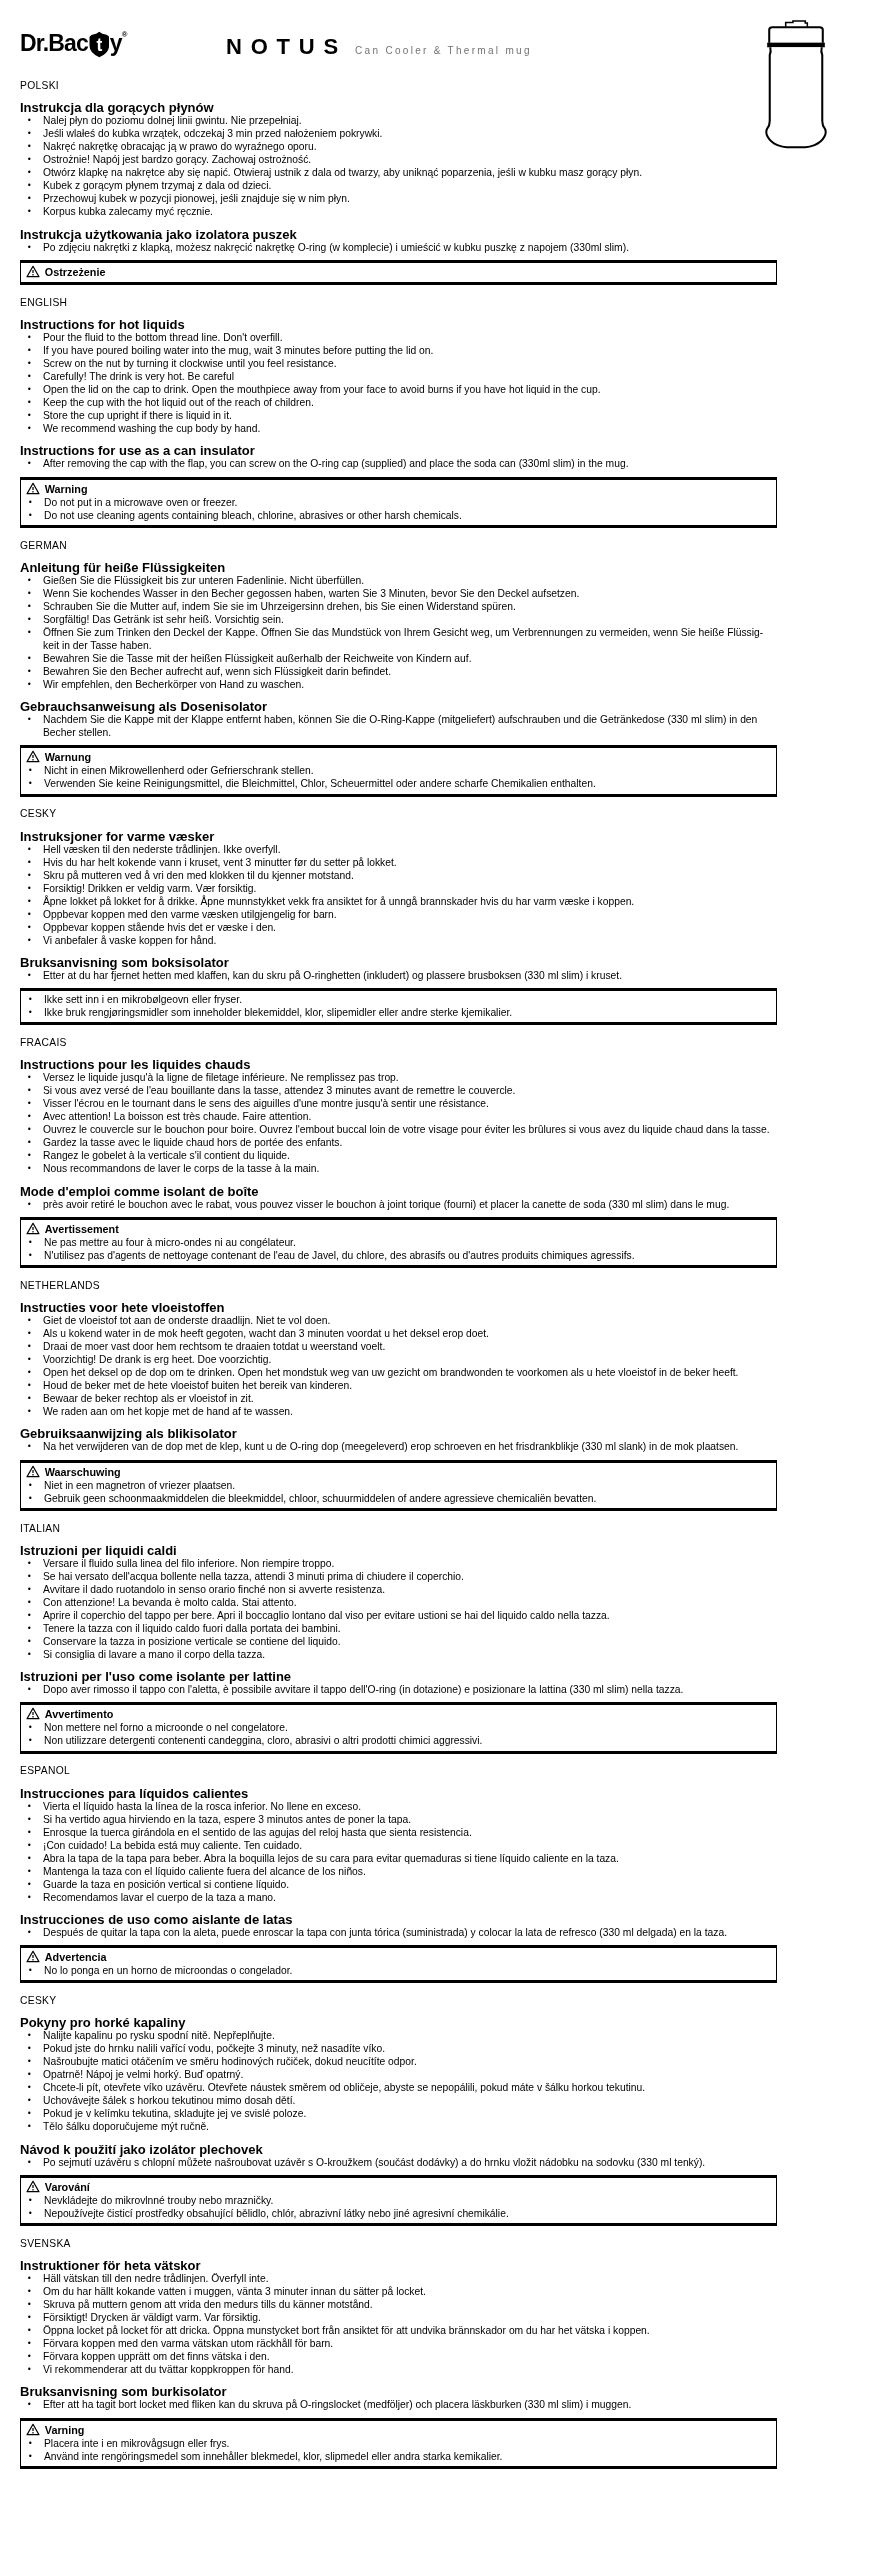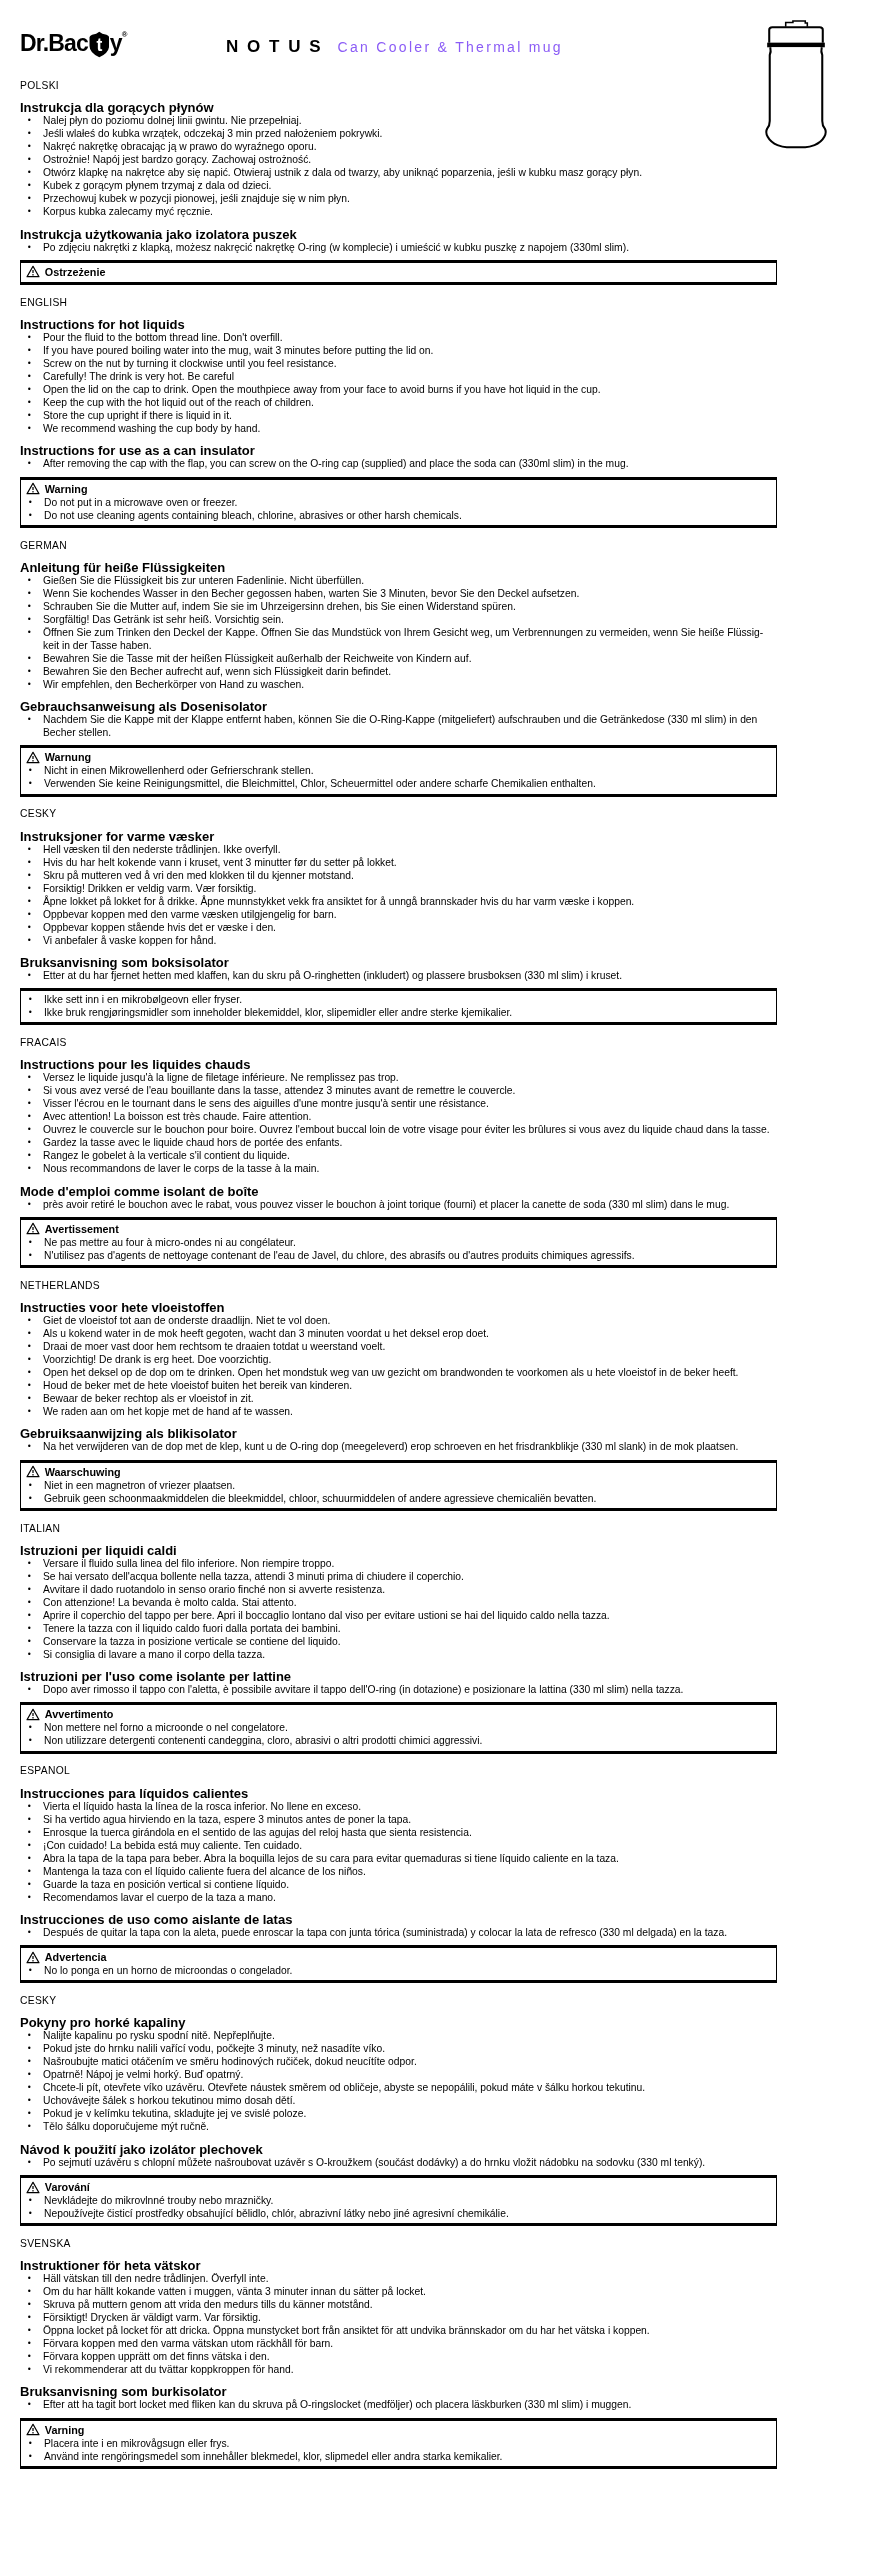--- a/index.html
+++ b/index.html
@@ -11,37 +11,37 @@
   }
   .page { position:relative; width:757px; margin-left:20px; padding-top:27px; }
 
   
   .header { position:relative; height:52px; }
   .brand { position:absolute; left:0; top:1px; font-weight:bold; font-size:23px;
            letter-spacing:-0.8px; white-space:nowrap; }
   .brand .shield { display:inline-block; vertical-align:-6.2px; margin:0 0.5px; }
   .brand sup { font-size:7.7px; vertical-align:14.4px; letter-spacing:0; }
   .product-title { position:absolute; left:206px; top:13.4px; white-space:nowrap; }
-  .product-name { font-weight:bold; font-size:17px; letter-spacing:8.8px; }
-  .product-subtitle { font-size:14px; letter-spacing:2.3px; margin-left:5.2px; color:#8b5cf6; }
+  .product-name { font-weight:bold; font-size:22px; letter-spacing:8.8px; }
+  .product-subtitle { font-size:10px; letter-spacing:2.3px; margin-left:5.2px; color:#737373; }
   .mug-illustration { position:absolute; left:743px; top:-7.2px; }
 
   
   .lang-section { margin-bottom:10.8px; }
   .lang-label { margin-bottom:9.3px; letter-spacing:0.3px; }
   .block-heading { font-weight:bold; font-size:13px; margin:0; }
   .bullets + .block-heading { margin-top:9.3px; }
   ul.bullets { list-style:none; margin:0; padding:0; }
   .bullet-item { position:relative; padding-left:23px; min-height:13px; }
   .bullet-item::before { content:"\2022"; position:absolute; left:7.7px; top:0; font-size:8.8px; }
 
   
   .warning-box { border:1px solid #000; border-top-width:3.1px; border-bottom-width:3.1px;
                  margin-top:6.2px; padding:2.1px 5.2px 3.1px 0; }
-  .warning-header { display:flex; align-items:center; gap:4.6px; font-weight:bold;
+  .warning-header { display:flex; gap:4.6px; font-weight:bold;
                     font-size:10.8px; padding-left:5.2px; line-height:14px; }
   .warning-icon { display:inline-flex; }
   .warning-box .bullet-item::before { left:7.7px; }
 </style>
 </head>
 <body>
 
 <div class="page">
 
   <div class="header">

